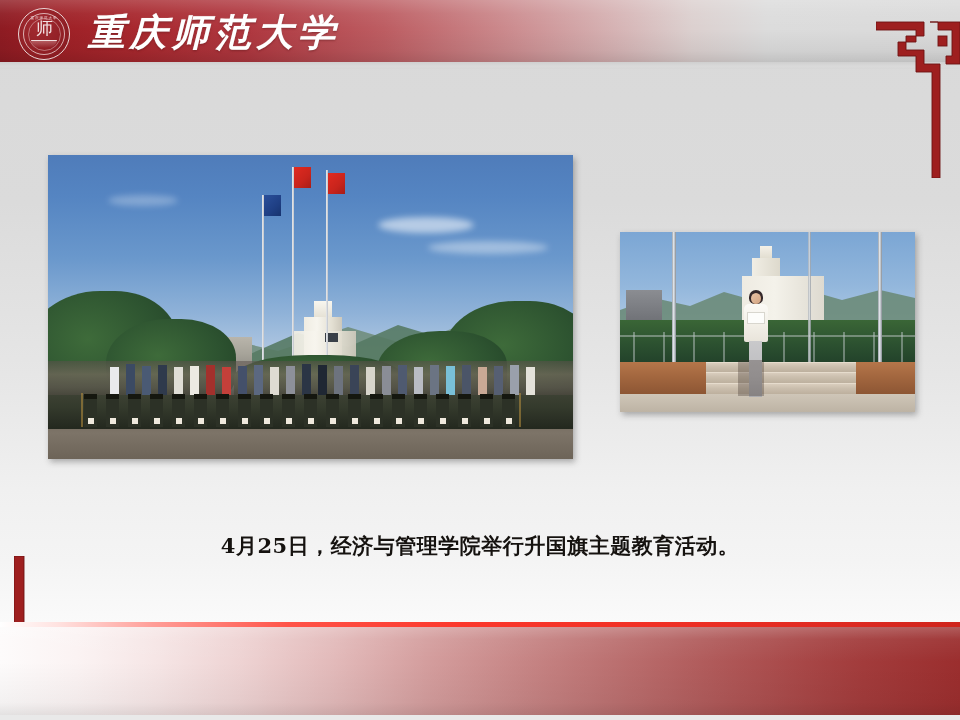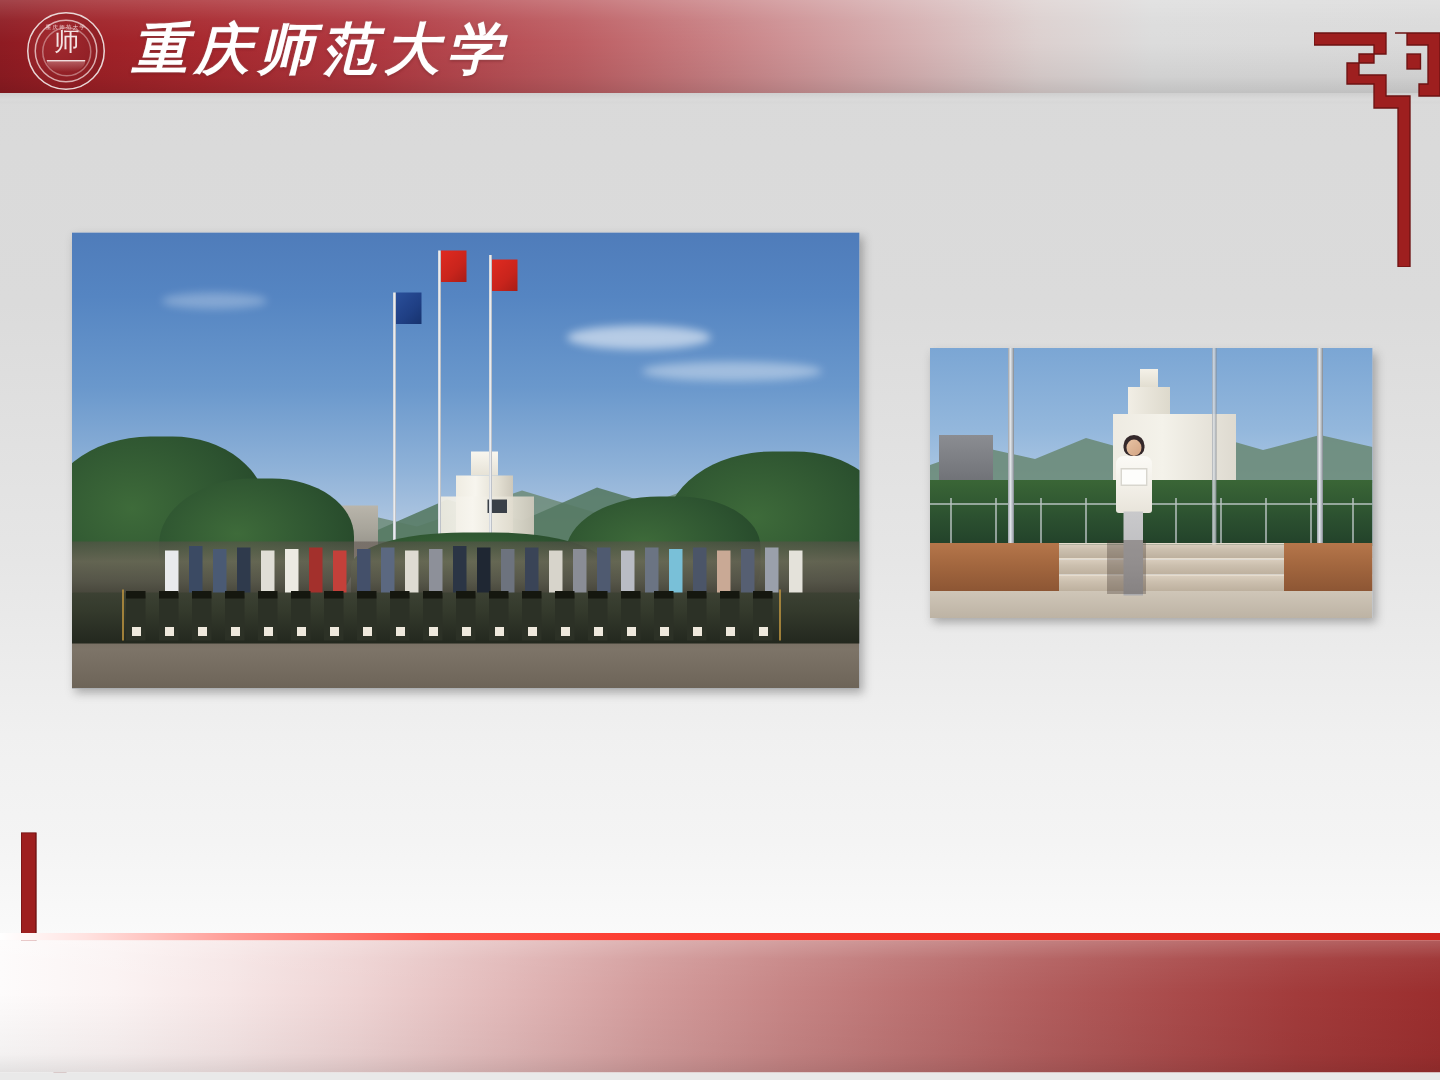--- a/index.html
+++ b/index.html
@@ -463,20 +463,21 @@
     <div style="position:absolute; left:0; top:162px; width:100%; height:18px; background:linear-gradient(to bottom,#cfc6b8,#bdb3a4);"></div>
 
     <div class="spk-hair" style="left:129px; top:58px;  width:14px; height:14px;"></div>
     <div class="spk-head" style="left:131px; top:61px;  width:10px; height:11px;"></div>
     <div class="spk-body" style="left:124px; top:72px;  width:24px; height:38px;"></div>
     <div class="spk-paper" style="left:127px; top:80px;  width:18px; height:12px;"></div>
     <div class="spk-legs" style="left:129px; top:109px; width:13px; height:56px;"></div>
     <div style="position:absolute; left:118px; top:128px; width:26px; height:36px; background:rgba(60,48,40,0.32);"></div>
   </div>
 
+  <div class="caption">4月25日，经济与管理学院举行升国旗主题教育活动。</div>
 
   <div class="corner-bl">
     <svg width="84" height="160" viewBox="0 0 84 160">
       <g fill="#9e1f1f" stroke="#6e1313" stroke-width="0.9">
 
         <path d="M0 0 H10 V110 H30 V96 H44 V110 H58 V124 H84 V132 H50 V118 H36 V104 H22 V118 H0 Z"></path>
         <path d="M0 126 H30 V160 H22 V134 H8 V142 H0 Z"></path>
         <rect x="22" y="128" width="10" height="9"></rect>
       </g>
     </svg>

